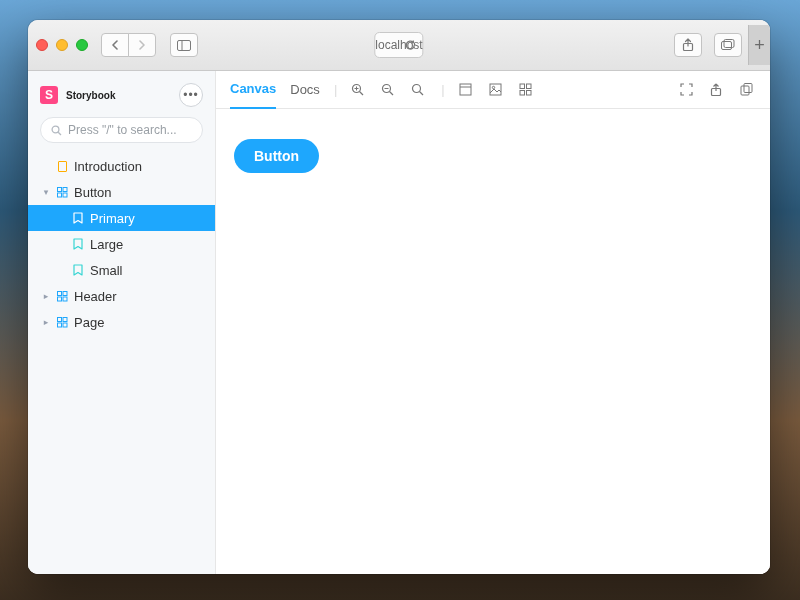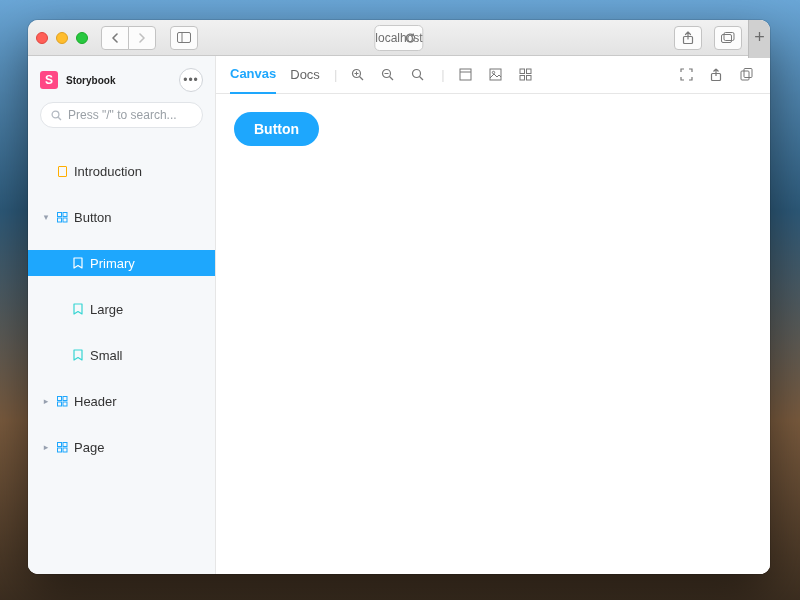--- a/index.html
+++ b/index.html
@@ -12,21 +12,21 @@
     position: absolute;
     left: 28px; top: 20px;
     width: 742px; height: 554px;
     background: #f5f5f7;
     border-radius: 10px;
     box-shadow: 0 20px 50px rgba(0,0,0,.45), 0 0 0 1px rgba(0,0,0,.1);
     display: flex; flex-direction: column;
     overflow: hidden;
   }
   .titlebar {
-    height: 36px;
+    height: 51px;
     background: linear-gradient(#f1f1f1,#e3e3e3);
     border-bottom: 1px solid #c9c9c9;
     display: flex; align-items: center;
     padding: 1px 8px;
     gap: 8px;
     position: relative;
   }
   .traffic { display:flex; gap:8px; margin-right:6px;}
   .traffic span { width:12px;height:12px;border-radius:50%;display:block;}
   .tl-close{background:#ff5f57;border:1px solid #e04640;}
@@ -81,32 +81,32 @@
     background:#fff;
   }
   .sb-search{
     margin:0 12px 10px 12px;height:26px;border:1px solid #e1e4e8;border-radius:20px;background:#fff;
     display:flex;align-items:center;padding:0 10px;color:#9aa0a6;font-size:12px;gap:6px;
   }
   .sb-section{
     padding:8px 14px 4px 14px;color:#8a8f98;font-size:10px;letter-spacing:3px;font-weight:700;
   }
   .tree{display:flex;flex-direction:column;}
-  .node{display:flex;align-items:center;gap:6px;height:26px;padding-left:14px;color:#333;margin-top:20px;}
+  .node{display:flex;align-items:center;gap:6px;height:26px;padding-left:14px;color:#333;}
   .node .caret{width:8px;text-align:center;color:#97a0af;font-size:9px;}
   .node .ic{width:12px;height:12px;display:flex;align-items:center;justify-content:center;}
   .node.depth2{padding-left:44px;}
   .node.active{background:#1ea7fd;color:#fff;}
   .node.active .ic svg *{stroke:#fff;fill:none;}
   .ic-doc{border:1.4px solid #ffae00;border-radius:1px;width:9px;height:11px;position:relative;}
   .ic-comp{color:#1ea7fd;}
   .ic-story svg{display:block;}
 
   
-  .main{flex:1;display:flex;flex-direction:column;}
+  .main{flex:1;display:flex;flex-direction:column;gap:12px;}
   .toolbar{
     height:38px;border-bottom:1px solid #e6e6e6;display:flex;align-items:center;padding:0 14px;font-size:13px;color:#666;
     gap:14px;
   }
   .tab{height:38px;display:flex;align-items:center;color:#666;cursor:pointer;}
   .tab.active{color:#1ea7fd;font-weight:600;border-bottom:2px solid #1ea7fd;}
   .tb-sep{color:#ddd;}
   .tb-ic{color:#777;width:16px;text-align:center;cursor:pointer;}
   .tb-right{margin-left:auto;display:flex;gap:14px;}
   .canvas-area{

